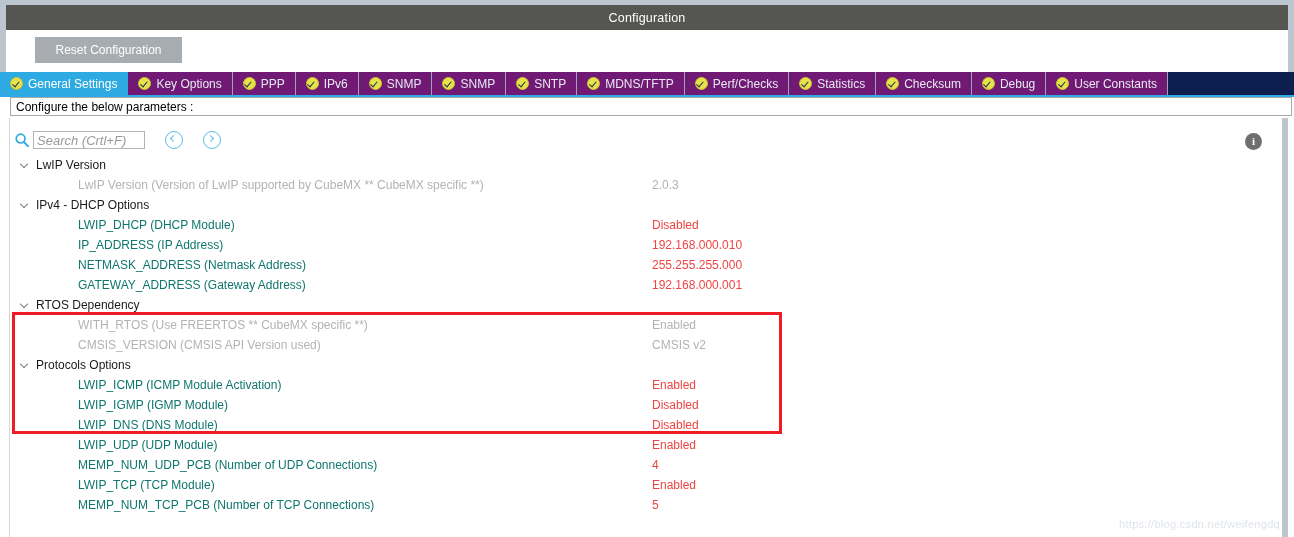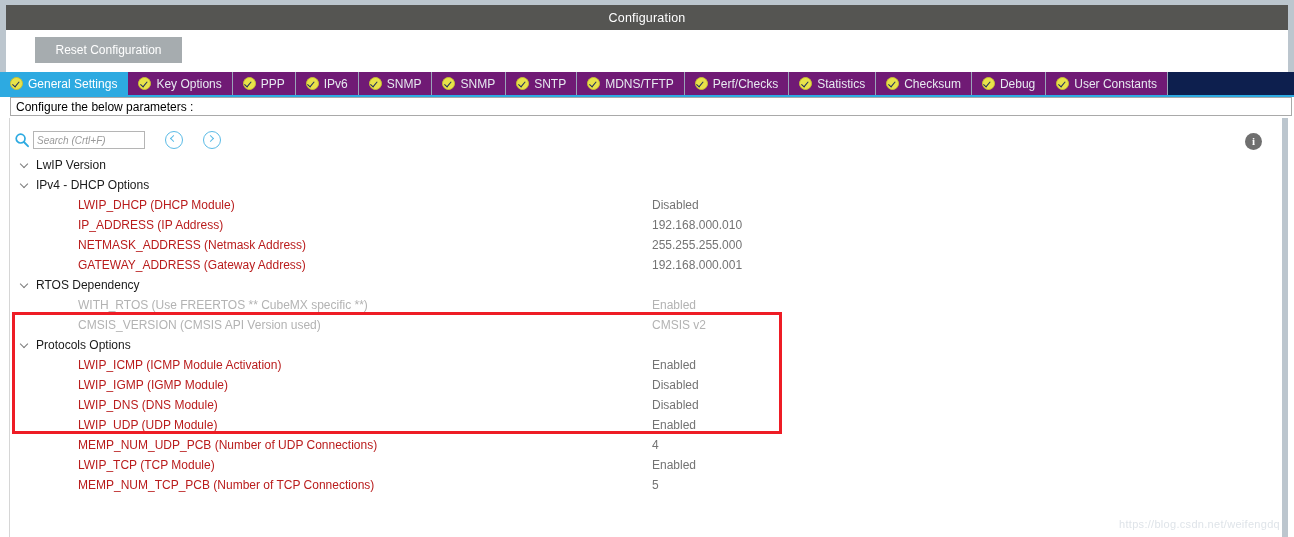--- a/index.html
+++ b/index.html
@@ -184,21 +184,21 @@
     margin-right: 3px;
     flex: 0 0 auto;
   }
   #search-input {
     width: 112px;
     height: 18px;
     box-sizing: border-box;
     border: 1px solid #b5b5b5;
     background: #ffffff;
     font-family: "Liberation Sans", sans-serif;
-    font-size: 10px;
+    font-size: 13px;
     font-style: italic;
     color: #9a9a9a;
     padding: 0 3px;
     outline: none;
   }
   #search-input::placeholder {
     color: #9a9a9a;
     font-style: italic;
     opacity: 1;
   }
@@ -269,22 +269,22 @@
     transform: rotate(45deg);
   }
   .tree-row .label {
     position: absolute;
   }
   .tree-row .value {
     position: absolute;
     left: 640px;
   }
   .group .label { left: 24px; color: #1a1a1a; }
-  .item  .label { left: 66px; color: #b91c1c; }
-  .item  .value { color: #737373; }
+  .item  .label { left: 66px; color: #0f766e; }
+  .item  .value { color: #ef4444; }
   .dim .label, .dim .value { color: #b3b3b3; }
 
   
   #red-box {
     position: absolute;
     left: 6px; top: 194px;
     width: 770px; height: 122px;
     border: 3px solid #ee1c25;
     box-sizing: border-box;
     pointer-events: none;
@@ -395,20 +395,24 @@
 
     <div id="info-icon">
       <span>i</span>
     </div>
 
     <div id="tree">
         <div class="tree-row group">
           <span class="chevron"></span>
           <span class="label">LwIP Version</span>
         </div>
+        <div class="tree-row item dim">
+          <span class="label">LwIP Version (Version of LwIP supported by CubeMX ** CubeMX specific **)</span>
+          <span class="value">2.0.3</span>
+        </div>
         <div class="tree-row group">
           <span class="chevron"></span>
           <span class="label">IPv4 - DHCP Options</span>
         </div>
         <div class="tree-row item">
           <span class="label">LWIP_DHCP (DHCP Module)</span>
           <span class="value">Disabled</span>
         </div>
         <div class="tree-row item">
           <span class="label">IP_ADDRESS (IP Address)</span>

